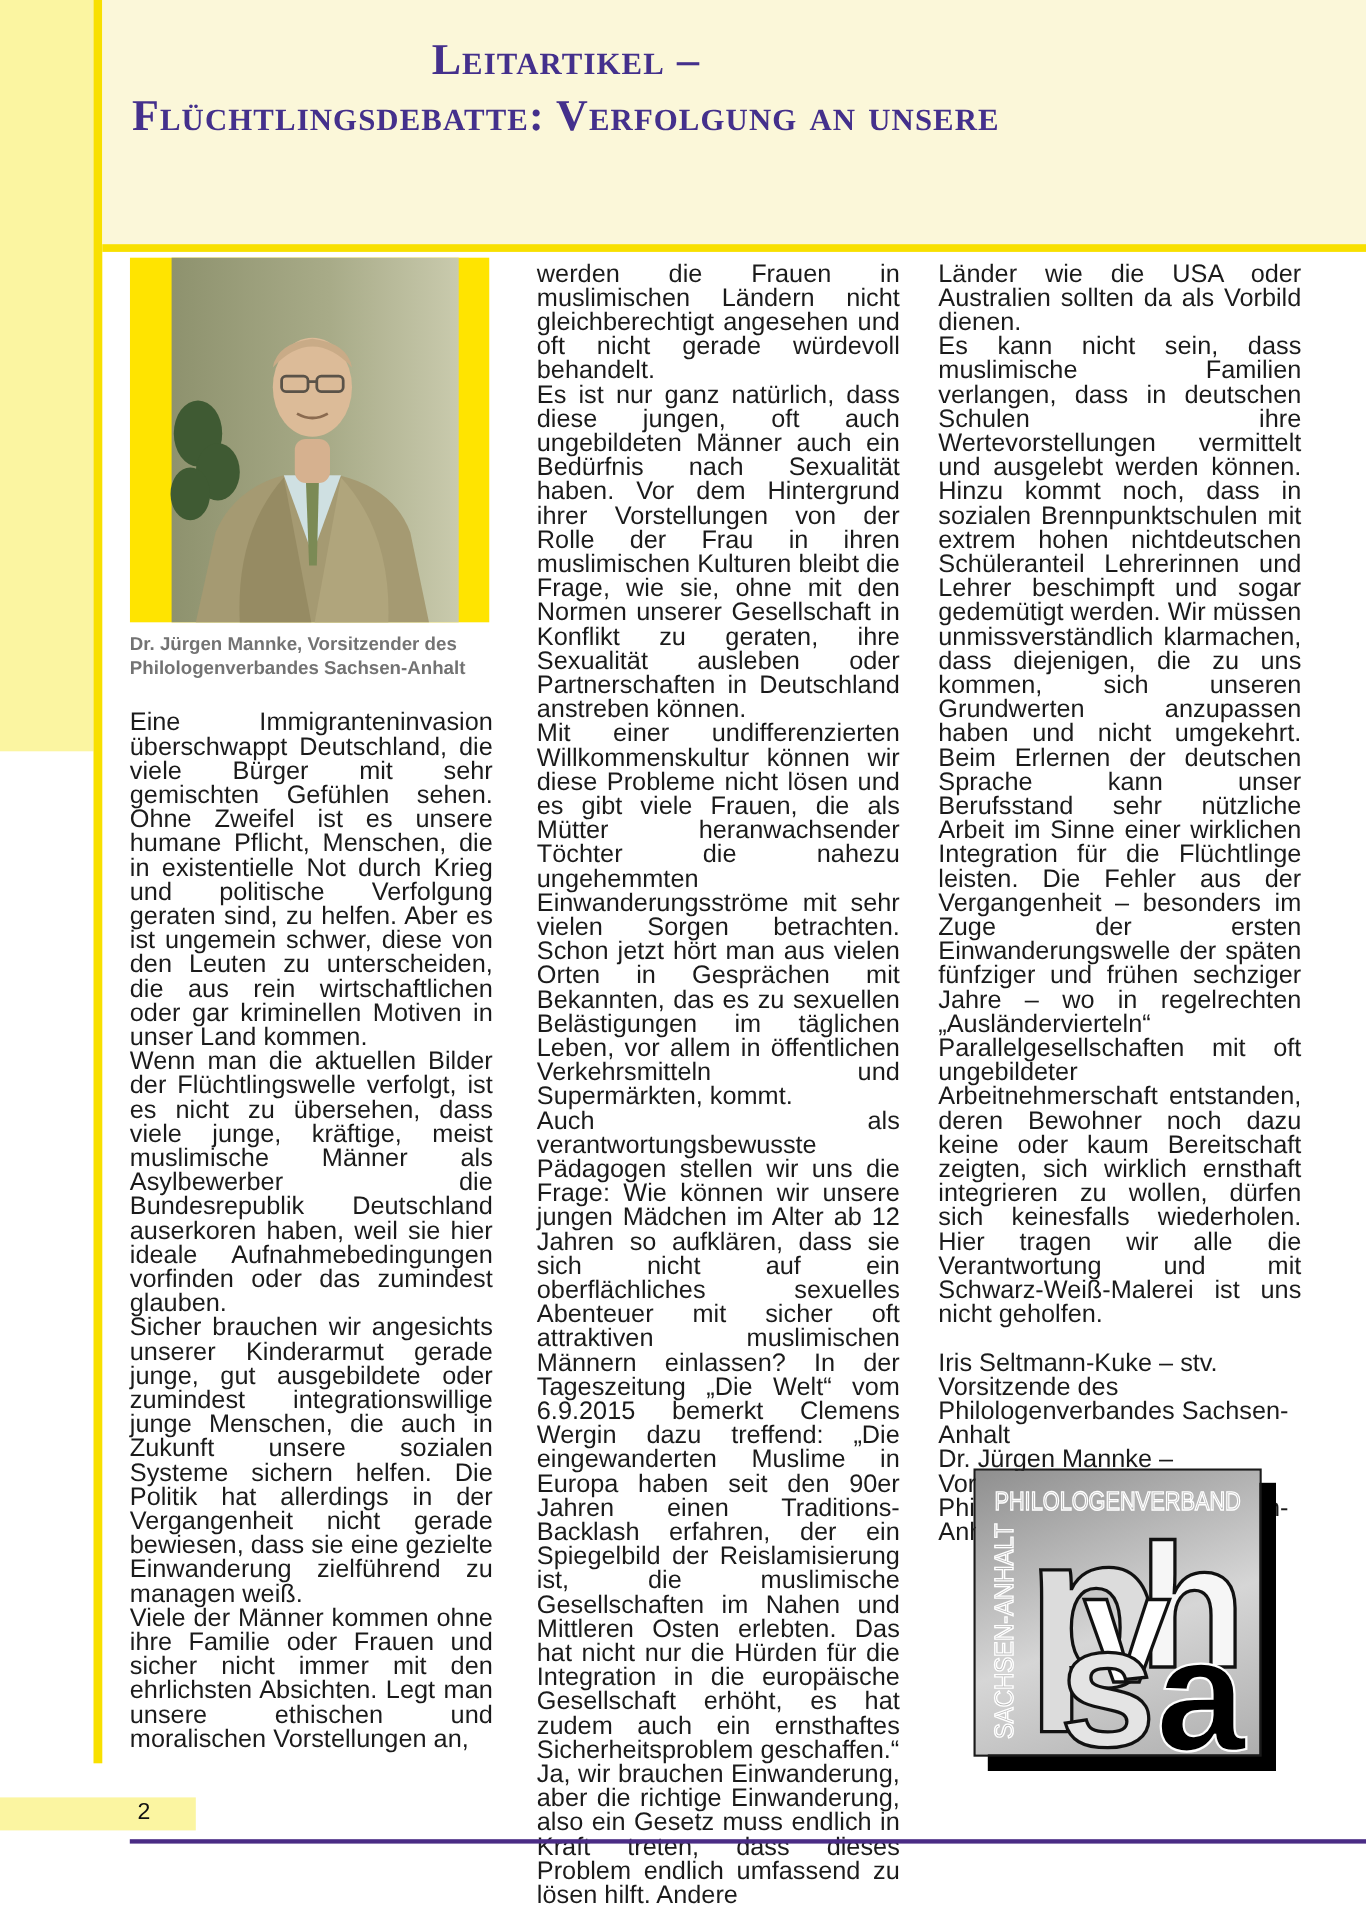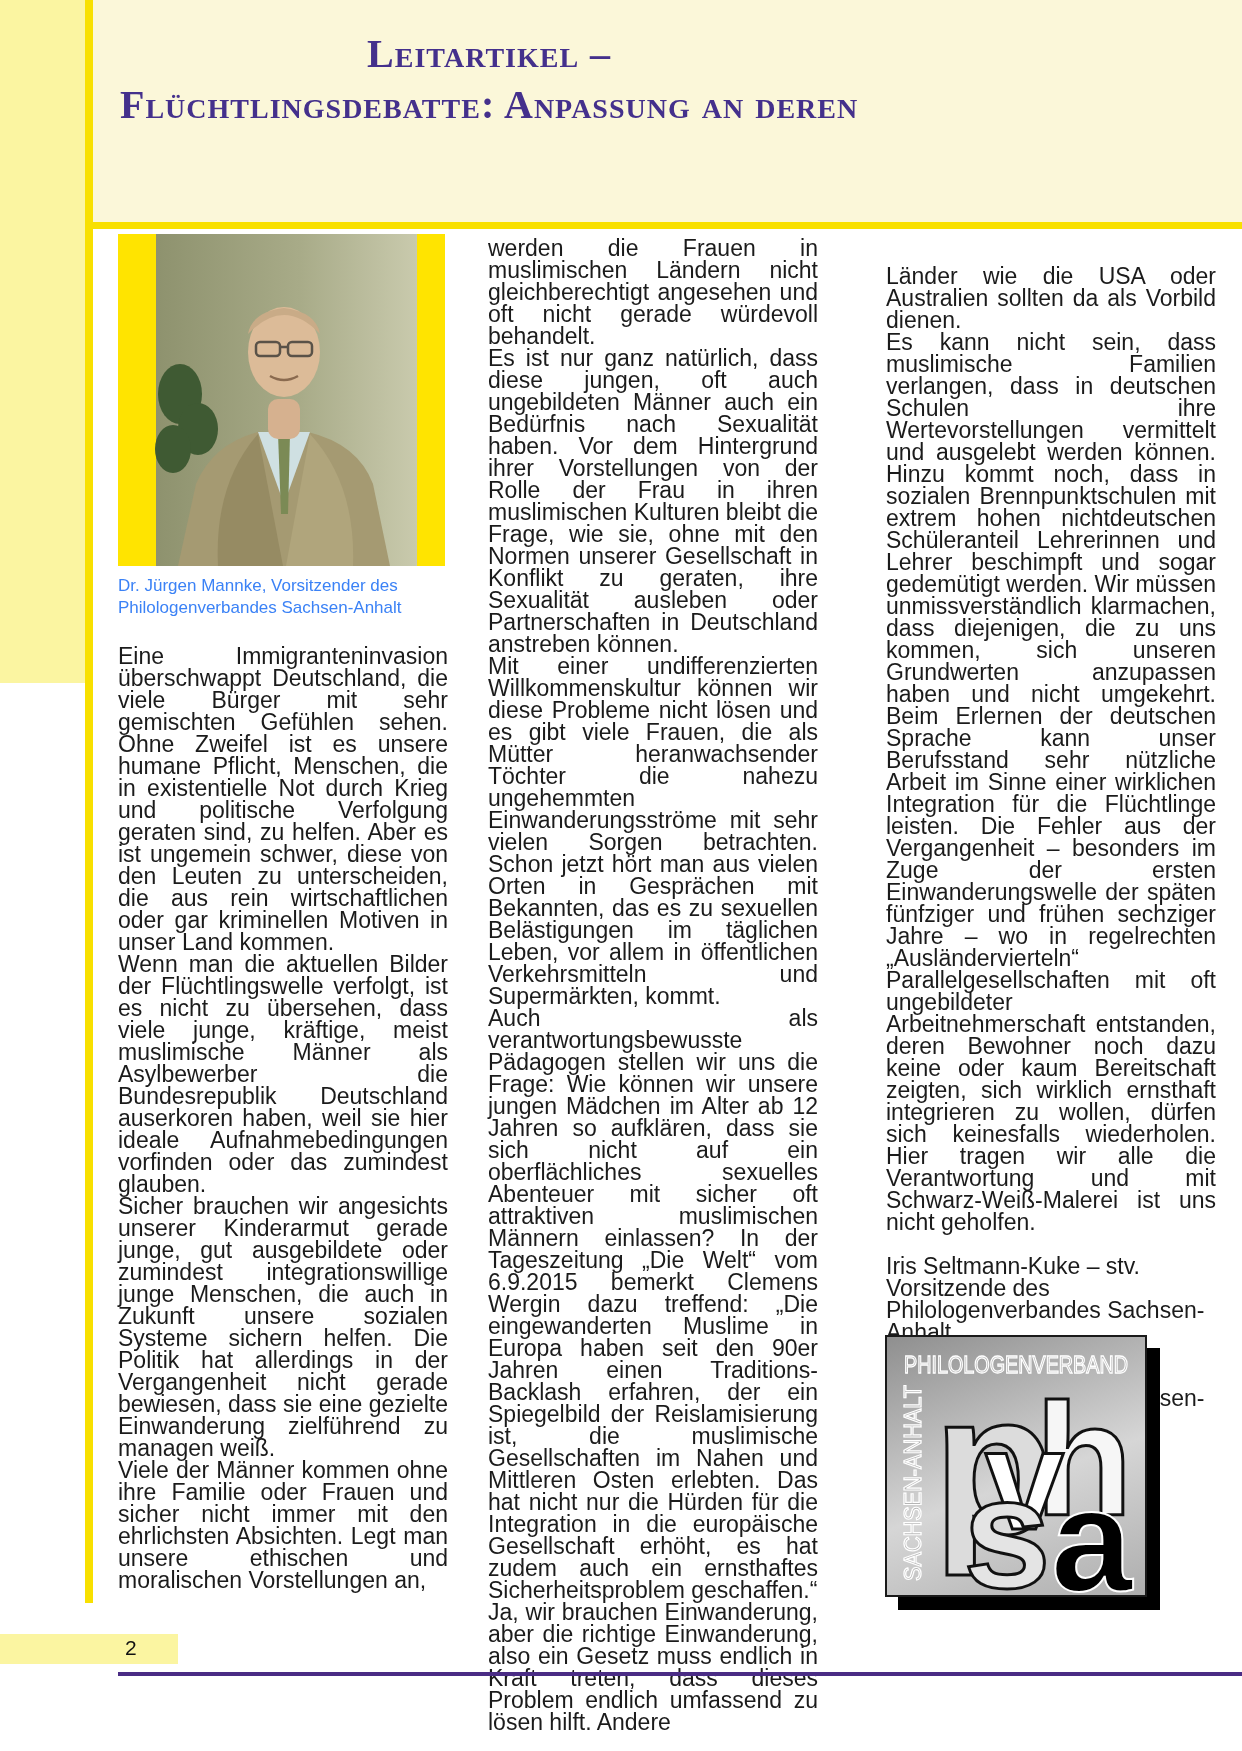--- a/index.html
+++ b/index.html
@@ -7,27 +7,27 @@
         font-family:"Liberation Sans", sans-serif;color:#1b1b1b;}
   .side-strip{position:absolute;left:0;top:0;width:85px;height:683px;background:#FBF5A1;}
   .v-divider{position:absolute;left:85px;top:0;width:8px;height:1603px;background:#F8E000;}
   .header{position:absolute;left:93px;top:0;width:1149px;height:222px;background:#FBF7D9;
           border-bottom:7px solid #F8E000;}
   .title{position:absolute;left:27px;top:28px;
          font-family:"Liberation Serif", serif;font-weight:bold;font-variant:small-caps;
          font-size:40px;line-height:51px;color:#44308C;letter-spacing:1px;text-align:center;}
   .photo-box{position:absolute;left:118px;top:234px;width:327px;height:332px;}
   .caption{position:absolute;left:118px;top:575px;width:330px;
-           font-weight:normal;font-size:17px;line-height:22px;color:#3b82f6;}
+           font-weight:bold;font-size:17px;line-height:22px;color:#737373;}
   .col{position:absolute;width:330px;font-size:23px;line-height:22px;text-align:justify;
        hyphens:auto;-webkit-hyphens:auto;}
   .col p{margin:0;}
   .col-1{left:118px;top:645px;}
   .col-2{left:488px;top:237px;}
-  .col-3{left:886px;top:237px;margin-top:28px;}
+  .col-3{left:853px;top:237px;}
   .signature{margin-top:22px;text-align:left;}
   .signature p{margin:0;}
   .pagenum-box{position:absolute;left:0;top:1634px;width:178px;height:30px;background:#FBF5A1;}
   .pagenum{position:absolute;left:125px;top:2px;font-size:21px;color:#111;}
   .footer-rule{position:absolute;left:118px;top:1672px;width:1124px;height:4px;background:#4A2C85;}
   .logo-wrap{position:absolute;left:885px;top:1335px;width:228px;height:262px;}
   .logo-shadow{position:absolute;left:13px;top:13px;width:262px;height:262px;background:#000;}
   .logo-box{position:absolute;left:0;top:0;width:262px;height:262px;
             background:linear-gradient(160deg,#8f8f8f 0%,#d6d6d6 55%,#aeaeae 100%);
             border:2px solid #1a1a1a;box-sizing:border-box;}
@@ -36,21 +36,21 @@
 <body>
 
 <div class="page">
 
   <div class="side-strip"></div>
   <div class="v-divider"></div>
 
   <div class="header">
     <div class="title">
       <div>Leitartikel –</div>
-      <div>Flüchtlingsdebatte: Anpassung an deren</div>
+      <div>Flüchtlingsdebatte: Verfolgung an unsere</div>
     </div>
   </div>
 
   <div class="photo-box">
     <svg width="327" height="332" viewBox="0 0 327 332">
       <defs>
         <linearGradient id="wall" x1="0" y1="0" x2="1" y2="0">
           <stop offset="0" stop-color="#8e926e"></stop>
           <stop offset="0.55" stop-color="#a8ab88"></stop>
           <stop offset="1" stop-color="#c9caad"></stop>

